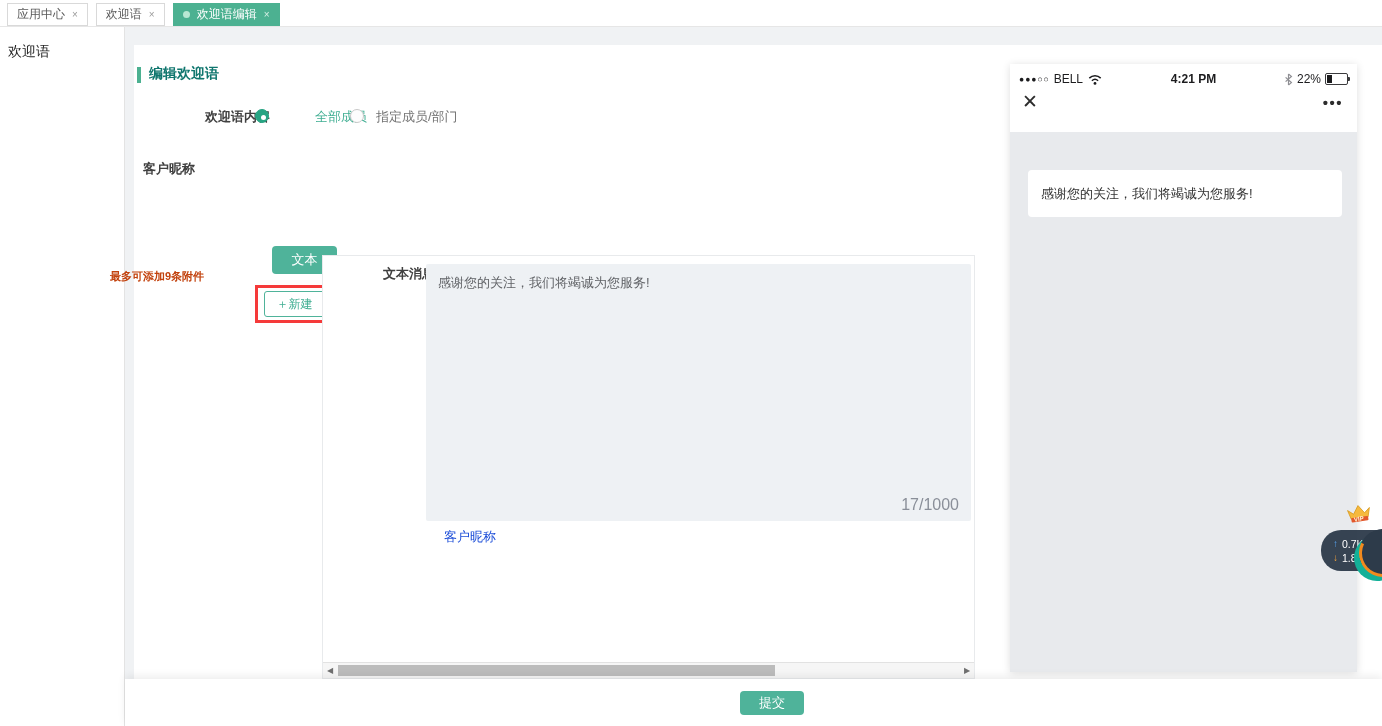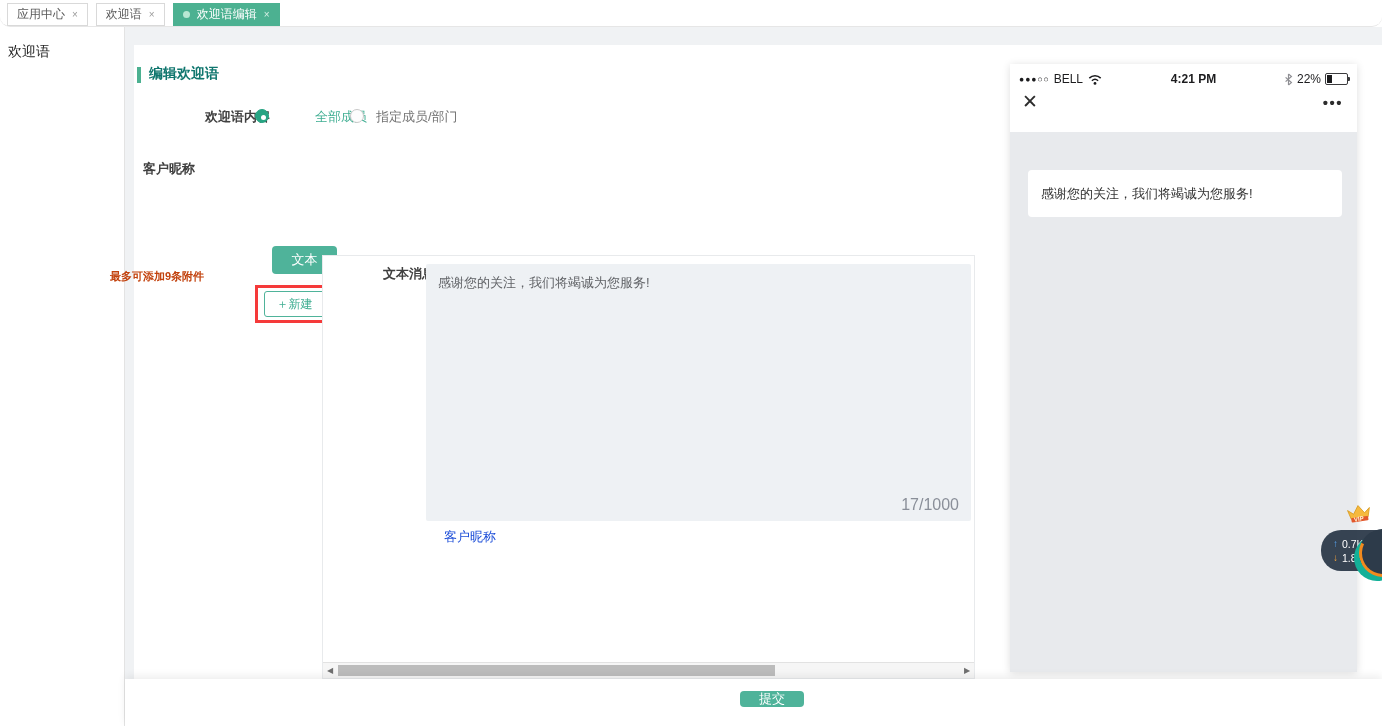--- a/index.html
+++ b/index.html
@@ -2,21 +2,21 @@
 <html><head>
 <meta charset="utf-8">
 <style>
   html,body{margin:0;padding:0;background:#fff;}
   body{font-family:"Liberation Sans","DejaVu Sans",sans-serif;}
   #stage{position:relative;width:1382px;height:726px;overflow:hidden;background:#fff;}
   .abs{position:absolute;}
 
   
   .tabbar{left:0;top:0;width:1382px;height:27px;background:#fff;border-bottom:1px solid #e6e6e6;
-          display:flex;align-items:flex-start;padding-left:7px;box-sizing:border-box;gap:8px;border-radius:10px;}
+          display:flex;align-items:flex-start;padding-left:7px;box-sizing:border-box;gap:8px;}
   .tab{margin-top:3px;height:21px;line-height:21px;padding:0 9px;border:1px solid #d9d9d9;background:#fff;
        color:#595959;font-size:12px;display:inline-flex;align-items:center;gap:7px;cursor:pointer;white-space:nowrap;}
   .tab .tab-close{font-size:10px;color:#9b9b9b;}
   .tab.active{background:#4cb191;border-color:#4cb191;color:#fff;}
   .tab.active .tab-close{color:#d8f0e6;}
   .tab-dot{width:7px;height:7px;border-radius:50%;background:#b9e8d3;display:inline-block;}
 
   
   .sidebar{left:0;top:27px;width:124px;height:699px;background:#fff;border-right:1px solid #e3e3e3;}
   .sidebar-item{position:absolute;left:8px;top:16px;font-size:14px;color:#262626;}
@@ -58,21 +58,21 @@
                     outline:none;padding:9px 12px;font-family:inherit;font-size:13px;color:#606266;line-height:20px;}
   .counter{right:12px;bottom:7px;font-size:16px;color:#8a8f99;}
   .nick-link{left:121px;top:272px;font-size:13px;color:#1d4ed8;cursor:pointer;}
   .hscroll{left:0;bottom:0;width:651px;height:16px;background:#f6f6f6;border-top:1px solid #e2e2e2;box-sizing:border-box;}
   .hs-arrow{top:2px;width:14px;font-size:8px;color:#6f6f6f;text-align:center;cursor:pointer;line-height:12px;}
   .hs-left{left:0;} .hs-right{right:0;}
   .hs-thumb{left:15px;top:2px;width:437px;height:11px;background:#bcbcbc;cursor:pointer;}
 
   
   .footer{left:125px;top:679px;width:1257px;height:47px;background:#fff;box-shadow:0 -3px 8px rgba(0,0,0,.07);}
-  .submit-btn{left:740px;top:691px;width:64px;height:16px;background:#4fb39a;color:#fff;font-size:13px;border:none;
+  .submit-btn{left:740px;top:691px;width:64px;height:24px;background:#4fb39a;color:#fff;font-size:13px;border:none;
               border-radius:4px;cursor:pointer;display:flex;align-items:center;justify-content:center;}
 
   
   .phone{left:1010px;top:64px;width:347px;height:608px;background:#fff;box-shadow:0 1px 8px rgba(0,0,0,.13);}
   .statusbar{left:0;top:6px;width:347px;height:18px;padding:0 9px;box-sizing:border-box;display:flex;
              align-items:center;justify-content:space-between;font-size:12px;color:#1c1c1e;}
   .sb-left,.sb-right{display:flex;align-items:center;gap:4px;}
   .sb-dots{font-size:8.5px;letter-spacing:1px;}
   .sb-time{font-weight:bold;}
   .battery{width:21px;height:10px;border:1px solid #3a3a3c;border-radius:2px;position:relative;}

